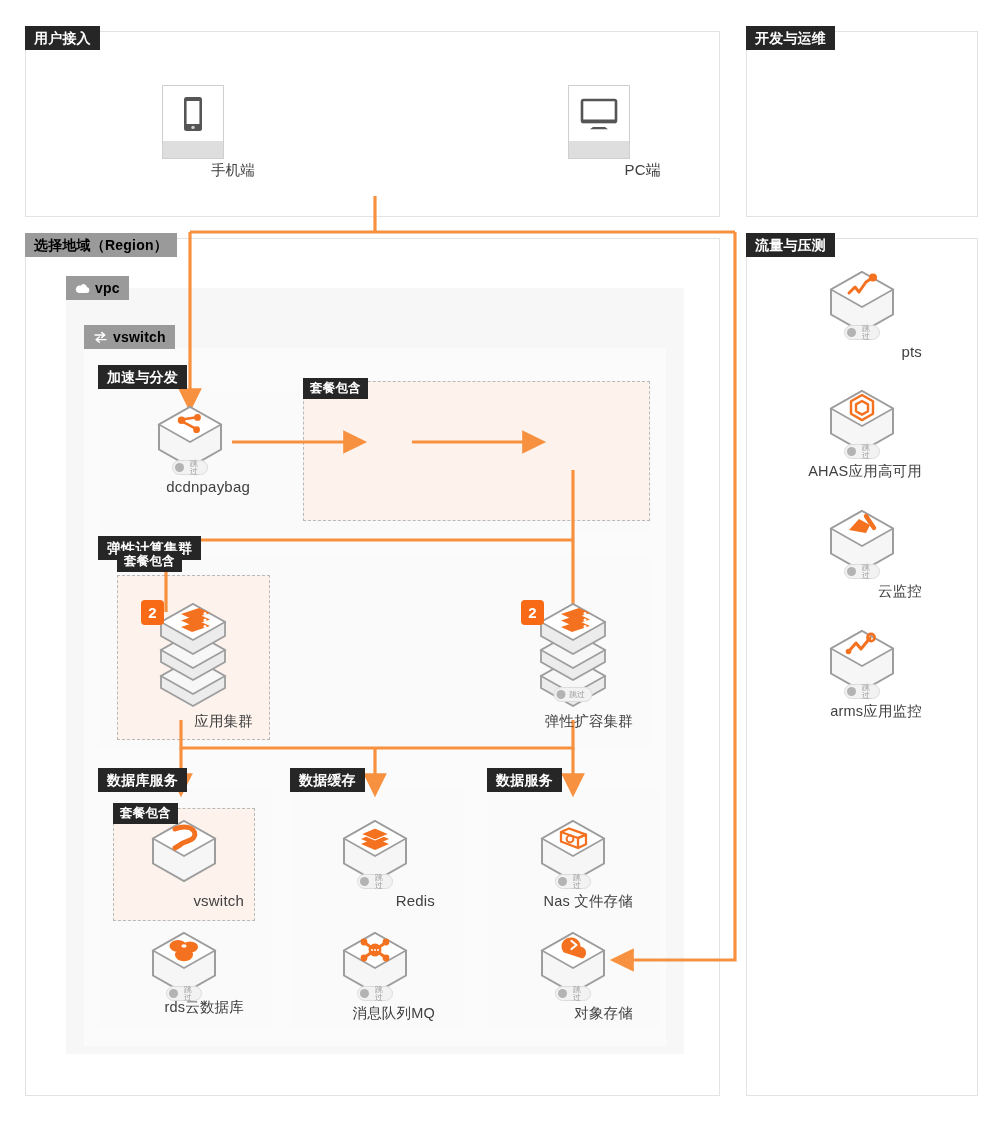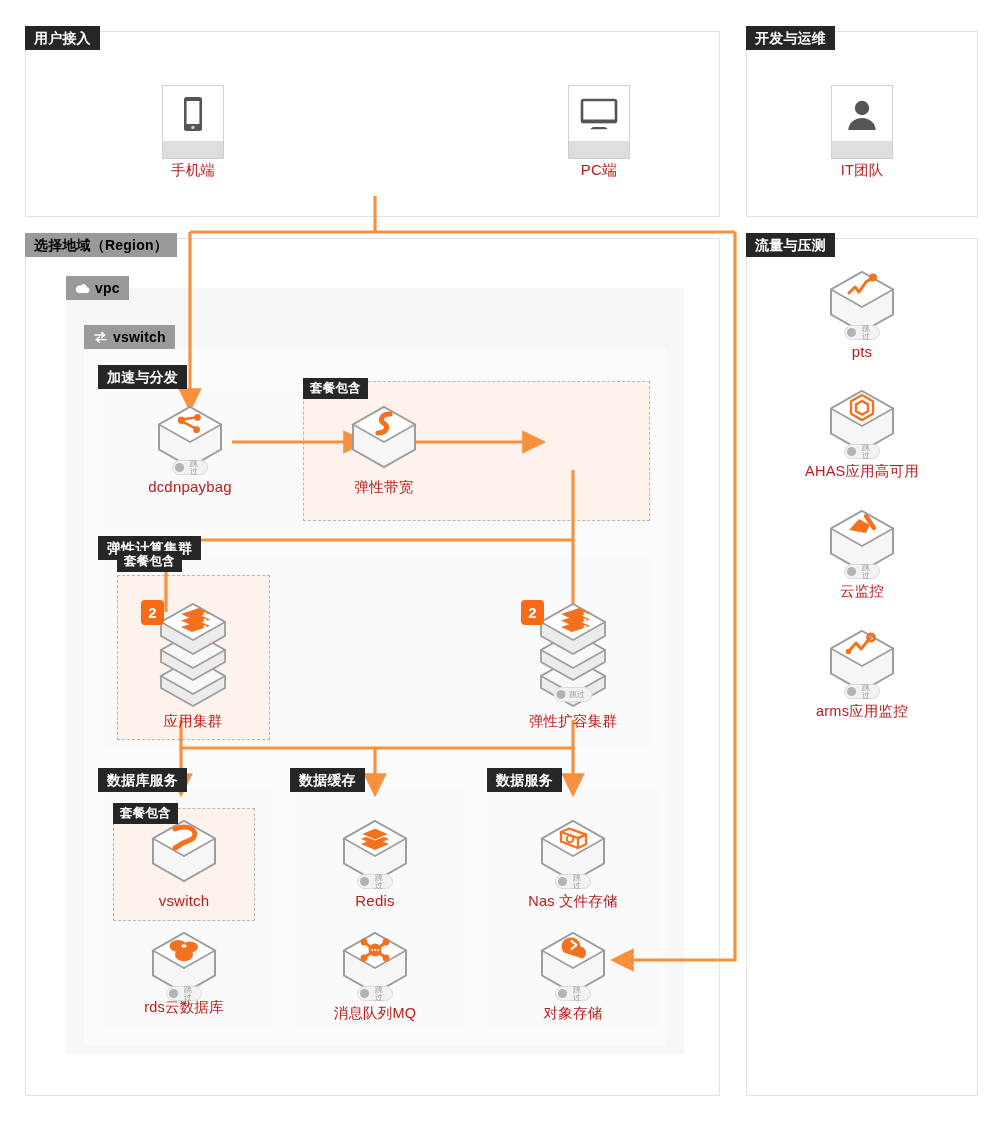--- a/index.html
+++ b/index.html
@@ -28,22 +28,22 @@
   .tag-small{height:21px;font-size:12.5px;padding:0 7px;line-height:21px;}
   .tag svg{display:block;}
 
   
   .pkg{position:absolute;border:1px dashed #b9b9b9;background:#fdf3ec;box-sizing:border-box;z-index:2;}
 
   
   .node{position:absolute;z-index:20;text-align:center;}
   .node .art{position:relative;margin:0 auto;}
   .node .cap{
-    margin-top:2px;font-size:14.5px;color:#b91c1c;white-space:nowrap;
-    line-height:18px;letter-spacing:.2px;
+    margin-top:2px;font-size:14.5px;color:#404040;white-space:nowrap;
+    line-height:18px;letter-spacing:.2px;text-align:right;
   }
   .node .cap.en{font-size:15px;}
 
   
   .skip{
     position:absolute;left:50%;transform:translateX(-50%);
     display:flex;align-items:center;gap:3px;
     height:15px;padding:0 6px 0 2px;box-sizing:border-box;
     background:#f2f2f2;border:1px solid #dcdcdc;border-radius:8px;
     z-index:30;
@@ -130,32 +130,20 @@
             <rect x="2" y="2" width="34" height="22" rx="1.6" fill="none" stroke="#555" stroke-width="2.6"></rect>
             <rect x="2" y="21.5" width="34" height="3.6" fill="#555"></rect>
             <path d="M13,29 h12 l3,2.2 h-18 Z" fill="#555"></path>
           </svg>
       </div>
       <div class="foot"></div>
     </div>
     <div class="cap en">PC端</div>
   </div>
 
-  <div class="node" style="left:800px;top:85px;width:124px;">
-    <div class="devcard">
-      <div class="gl">
-        <svg width="34" height="34" viewBox="0 0 34 34">
-            <circle cx="17" cy="11" r="7.2" fill="#555"></circle>
-            <path d="M3.4,33 a13.6,12 0 0 1 27.2,0 Z" fill="#555"></path>
-          </svg>
-      </div>
-      <div class="foot"></div>
-    </div>
-    <div class="cap">IT团队</div>
-  </div>
 
   <div class="panel" style="left:25px;top:238px;width:695px;height:858px;"></div>
   <div class="tag tag-grey" style="left:25px;top:233px;">选择地域（Region）</div>
 
   <div class="panel-l2" style="left:66px;top:288px;width:618px;height:766px;"></div>
   <div class="tag tag-grey" style="left:66px;top:276px;">
     <span>
       <svg width="15" height="11" viewBox="0 0 15 11">
           <path d="M3.6,10 h8 a3,3 0 0 0 .3,-5.95 a3.4,3.4 0 0 0 -6.3,-1.3 a2.8,2.8 0 0 0 -2,7.25 Z" fill="#fff"></path>
         </svg>
@@ -192,30 +180,20 @@
         </g>
       </svg>
       <div class="skip" style="bottom:-5px;">
         <span class="knob"></span>
         <span class="sk-txt">跳过</span>
       </div>
     </div>
     <div class="cap en" style="margin-top:8px;">dcdnpaybag</div>
   </div>
 
-  <div class="node" style="left:324px;top:404px;width:120px;">
-    <div class="art" style="width:72px;height:66px;">
-      <svg width="72" height="66" viewBox="0 0 72 66">
-        <path d="M36,3 L67,20.5 L67,45.5 L36,63 L5,45.5 L5,20.5 Z" fill="#f6f6f6" stroke="#9d9d9d" stroke-width="2"></path>
-        <path d="M36,3 L67,20.5 L36,38 L5,20.5 Z" fill="#ffffff" stroke="#9d9d9d" stroke-width="1.6"></path>
-        <path d="M42,10 C33,10 31,17 36,19.5 C41,22 39,29 30,29" fill="none" stroke="#f4711f" stroke-width="5.2" stroke-linecap="round"></path>
-      </svg>
-    </div>
-    <div class="cap" style="margin-top:8px;">弹性带宽</div>
-  </div>
 
 
   <div class="panel-l4" style="left:98px;top:556px;width:554px;height:192px;"></div>
   <div class="tag tag-dark" style="left:98px;top:536px;">弹性计算集群</div>
   <div class="pkg" style="left:117px;top:575px;width:153px;height:165px;"></div>
   <div class="tag tag-dark tag-small" style="left:117px;top:551px;">套餐包含</div>
 
   <div class="node" style="left:133px;top:596px;width:120px;">
     <div class="art" style="width:80px;height:112px;">
       <svg width="80" height="112" viewBox="0 0 80 112">

